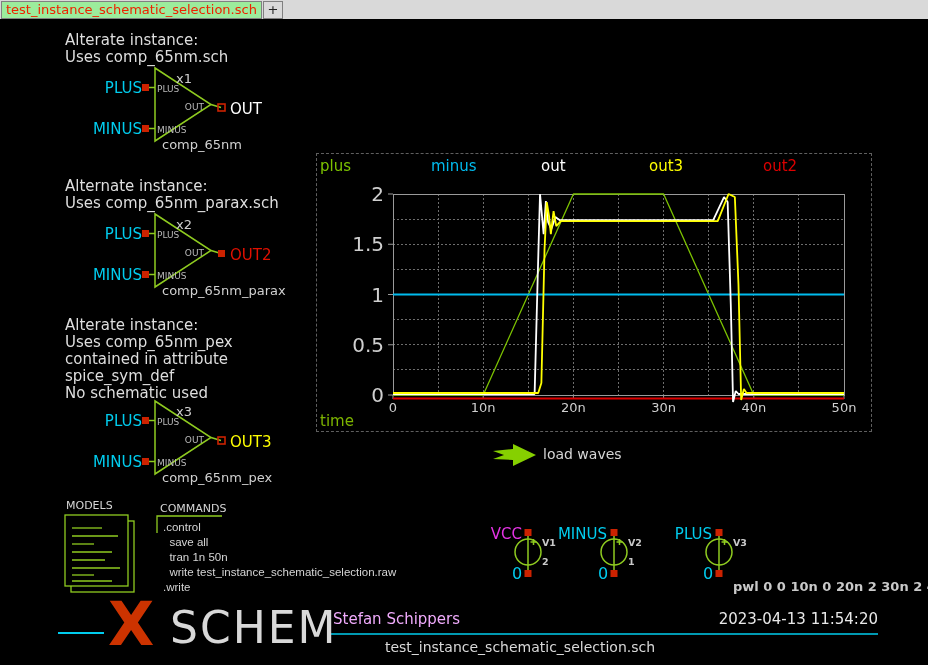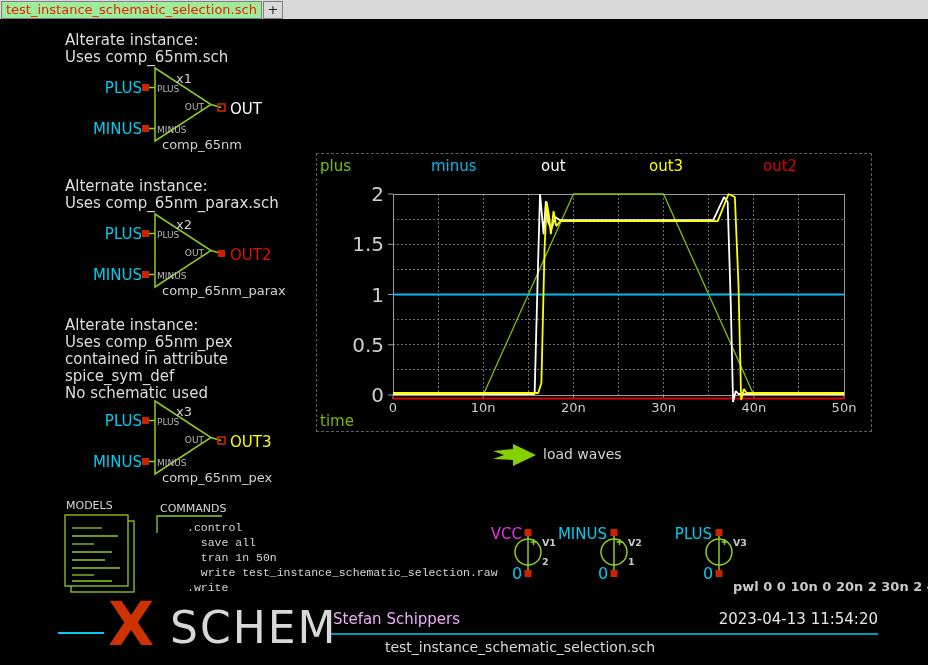--- a/index.html
+++ b/index.html
@@ -21,21 +21,21 @@
     background:#d9d9d9;border:1px solid #808080;color:#222;font-size:13px;text-align:center;}
   
   .txt{position:absolute;color:var(--txt);font-size:15px;white-space:nowrap;}
   .net{position:absolute;color:var(--cyan);font-size:15px;white-space:nowrap;}
   .net.r{text-align:right;}
   .small{position:absolute;color:var(--grey);font-size:9px;white-space:nowrap;}
   .desig{position:absolute;color:#cfcfcf;font-size:13px;white-space:nowrap;}
   .symlab{position:absolute;color:#d0d0d0;font-size:13px;white-space:nowrap;}
   .seclab{position:absolute;color:#d5d5d5;font-size:11px;white-space:nowrap;}
   .cmdline{position:absolute;left:163px;color:#d5d5d5;font-size:11.5px;white-space:pre;
-    font-family:Liberation Mono, monospace;margin-left:24px;}
+    font-family:Liberation Sans, sans-serif;}
   .srcval{position:absolute;color:#c9c9c9;font-size:9.5px;font-weight:bold;white-space:nowrap;}
   .gnd{position:absolute;color:var(--cyan);font-size:16px;}
   
   .plotbox{position:absolute;left:316px;top:153px;width:556px;height:279px;
     border:1px dashed #5f5f5f;box-sizing:border-box;}
   .legend-item{position:absolute;top:3px;font-size:15px;white-space:nowrap;}
   .timelab{position:absolute;left:3px;top:258px;color:#7db400;font-size:15px;}
   
   .logo-x{position:absolute;left:108px;top:594px;font-size:60px;font-weight:bold;
     color:var(--logored);line-height:60px;}

